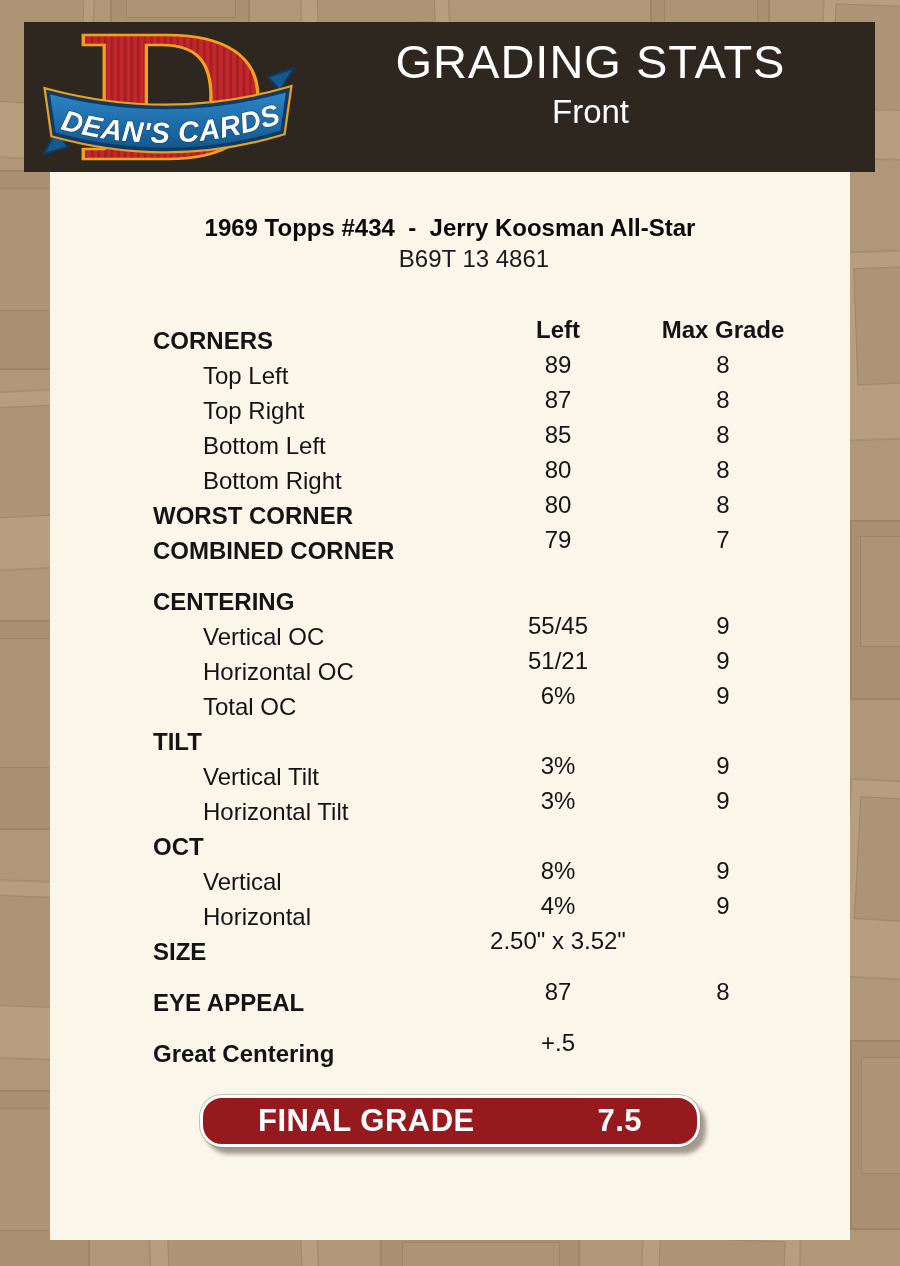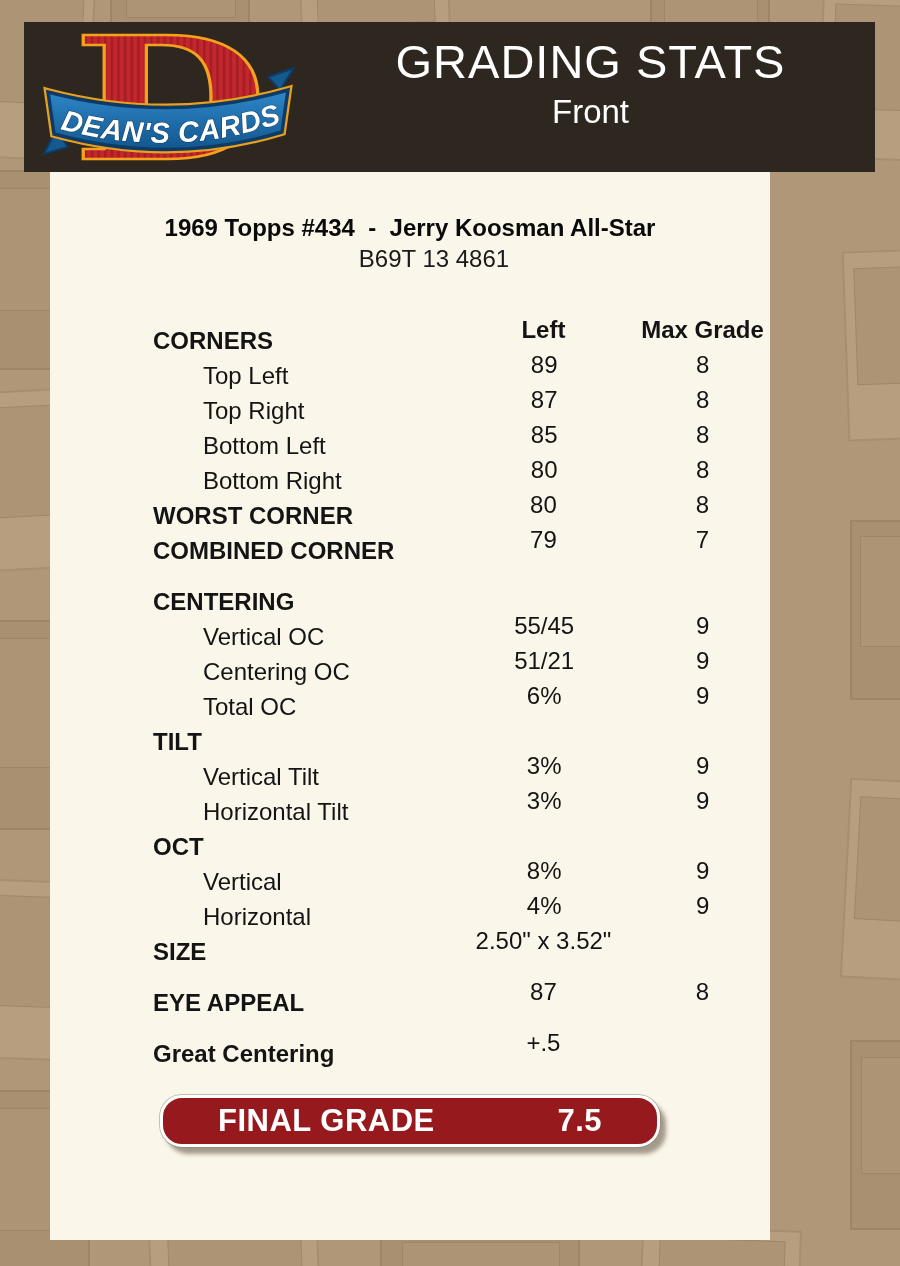--- a/index.html
+++ b/index.html
@@ -31,21 +31,21 @@
   .logo{position:absolute;left:18px;top:6px;width:262px;height:142px;overflow:visible;}
   .header-text{
     position:absolute;left:282px;top:0;right:0;bottom:0;
     display:flex;flex-direction:column;align-items:center;
     padding-top:14px;box-sizing:border-box;color:#FFFFFF;
   }
   .header-title{font-size:47px;line-height:52px;letter-spacing:1px;text-align:center;}
   .header-sub{font-size:33px;line-height:36px;margin-top:6px;}
   
   .panel{
-    position:absolute;left:50px;top:172px;width:720px;height:1068px;
+    position:absolute;left:50px;top:172px;width:800px;height:1068px;
     background:#FBF6EA;z-index:2;box-sizing:border-box;
   }
   .card-title{
     margin-top:40px;text-align:center;font-weight:bold;
     font-size:24px;line-height:31px;white-space:pre;color:#0A0A0A;
   }
   .card-serial{text-align:center;font-size:24px;line-height:31px;color:#1A1A1A;margin-left:48px;}
   
   .grades{margin:38px 0 0 103px;font-size:24px;}
   .grow{display:flex;height:35px;align-items:center;}
@@ -134,21 +134,21 @@
           <div class="c-label">CENTERING</div>
           <div class="c-val"></div>
           <div class="c-max"></div>
         </div>
         <div class="grow item">
           <div class="c-label">Vertical OC</div>
           <div class="c-val">55/45</div>
           <div class="c-max">9</div>
         </div>
         <div class="grow item">
-          <div class="c-label">Centering OC</div>
+          <div class="c-label">Horizontal OC</div>
           <div class="c-val">51/21</div>
           <div class="c-max">9</div>
         </div>
         <div class="grow item">
           <div class="c-label">Total OC</div>
           <div class="c-val">6%</div>
           <div class="c-max">9</div>
         </div>
         <div class="grow section">
           <div class="c-label">TILT</div>

